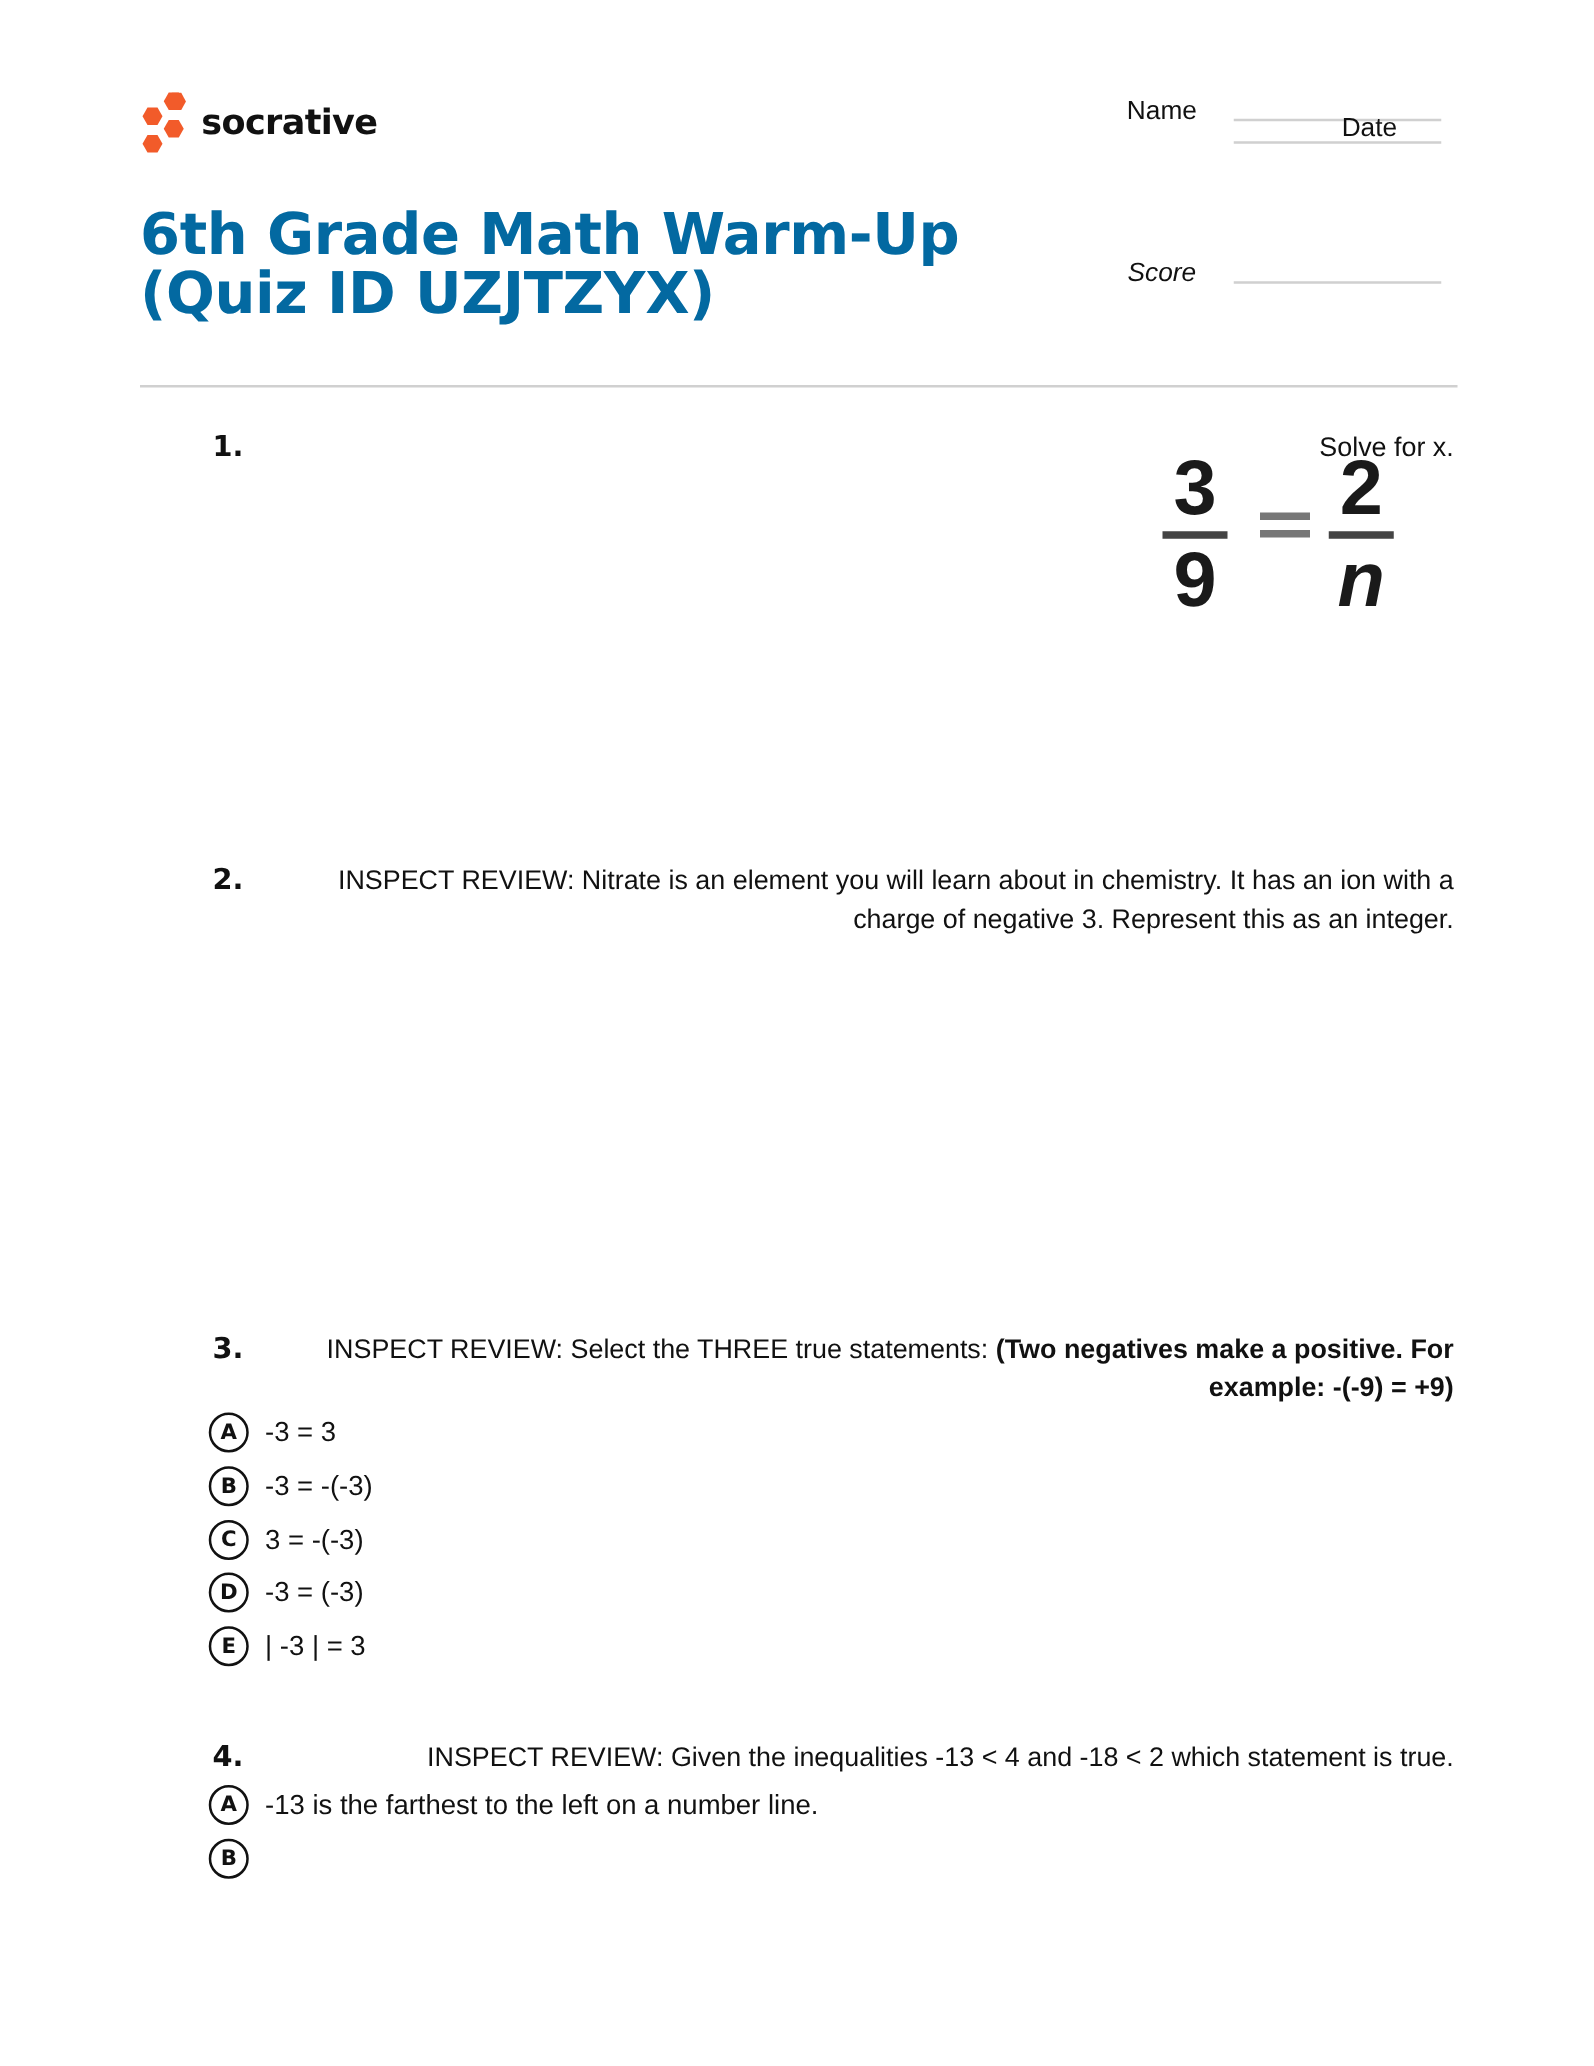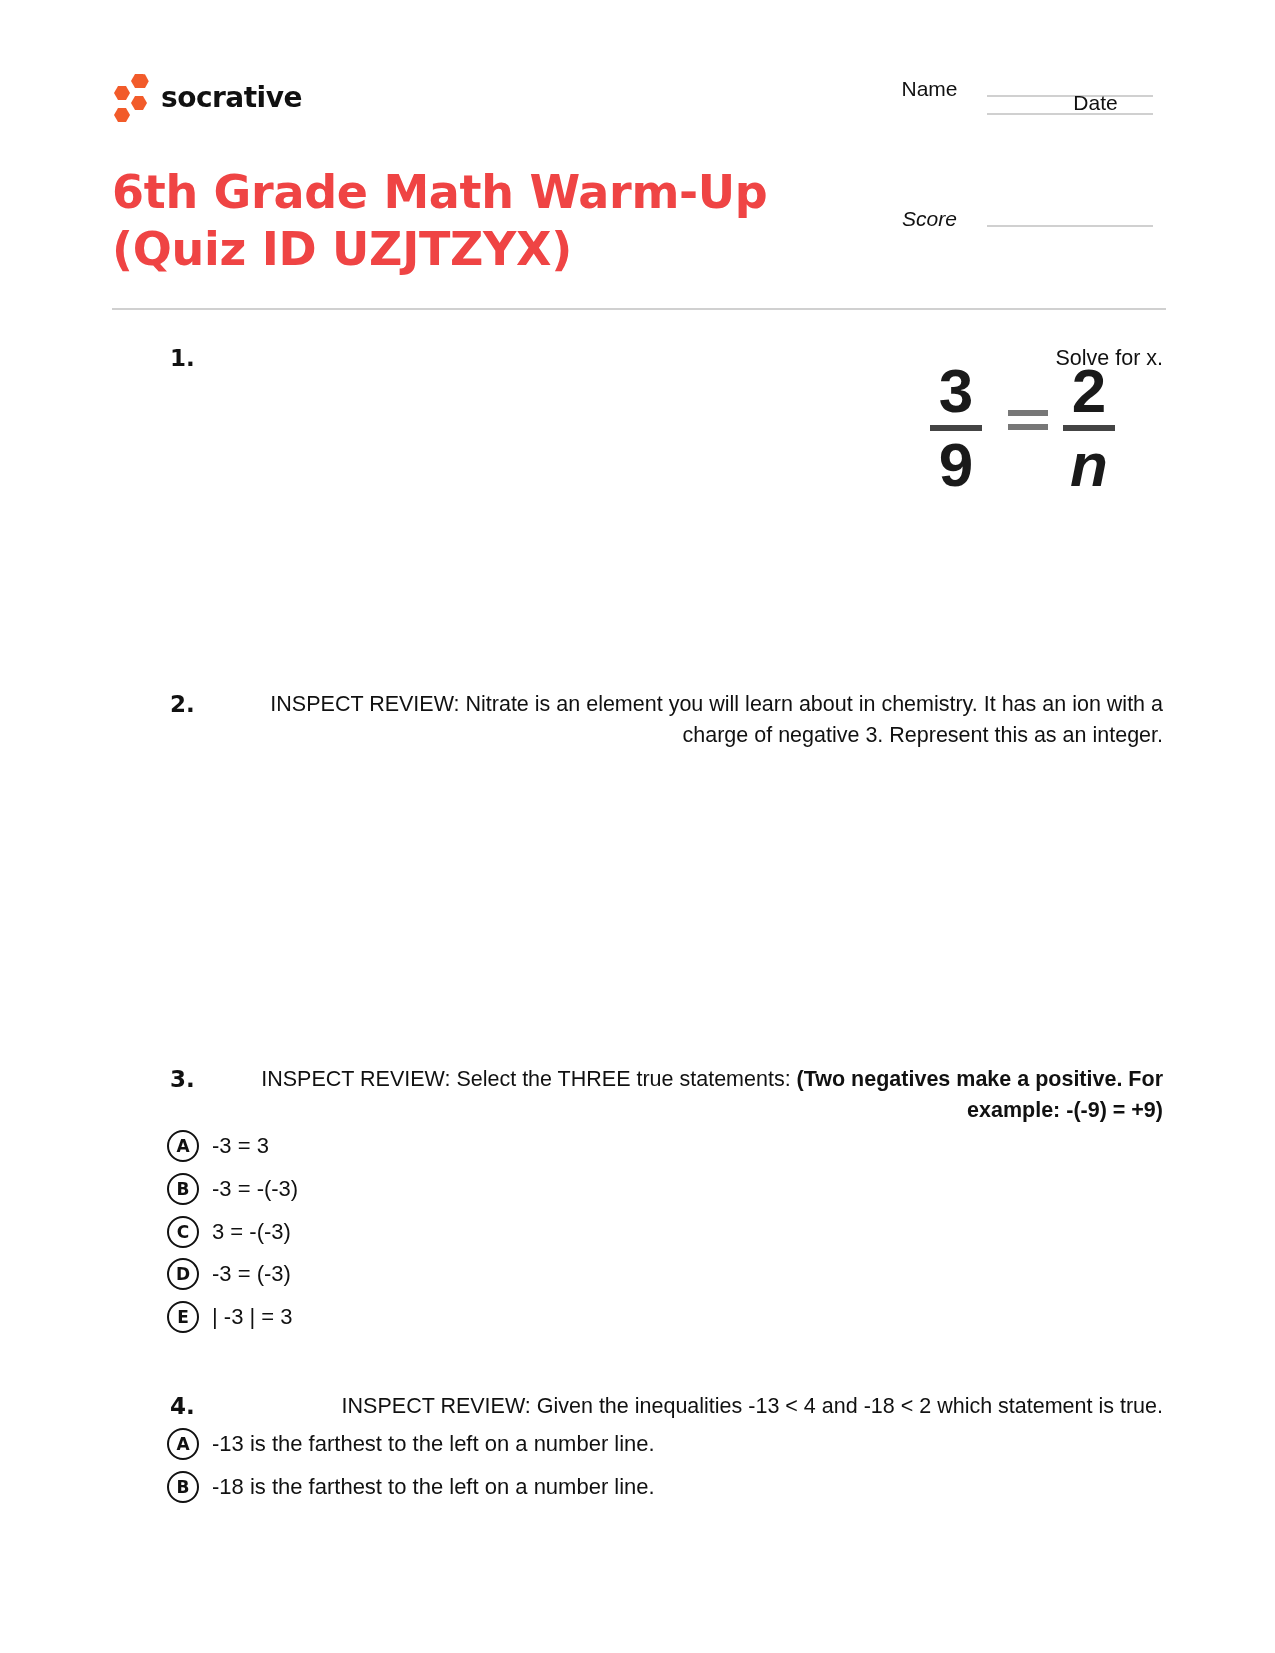--- a/index.html
+++ b/index.html
@@ -6,21 +6,21 @@
   html, body { width: 1275px; height: 1653px; background: #ffffff; }
   body { position: relative; font-family: "Liberation Sans", "DejaVu Sans", sans-serif; color: #111111; overflow: hidden; }
 
   .logo { position: absolute; left: 111px; top: 72px; height: 52px; display: flex; align-items: center; }
   .logo svg { width: 40px; height: 50px; }
   .logo-text { font-family: "DejaVu Sans", sans-serif; font-size: 28px; font-weight: 600; letter-spacing: -0.5px; color: #111; margin-left: 10px; line-height: 1; }
   .meta-row { position: absolute; right: 0; display: flex; align-items: flex-end; }
   .meta-label { font-size: 21px; color: #111; text-align: center; width: 100px; padding-right: 15px; line-height: 1; }
   .meta-line { width: 166px; border-bottom: 2px solid #d0d0d0; height: 1px; margin-bottom: 2px; }
 
-  .title { position: absolute; left: 112px; top: 164px; width: 760px; font-family: "DejaVu Sans", sans-serif; font-weight: 700; font-size: 46px; line-height: 57px; color: #ef4444; letter-spacing: -0.3px; }
+  .title { position: absolute; left: 112px; top: 164px; width: 760px; font-family: "DejaVu Sans", sans-serif; font-weight: 700; font-size: 46px; line-height: 47px; color: #0369a1; letter-spacing: -0.3px; }
 
   .divider { position: absolute; left: 112px; top: 308px; width: 1054px; height: 2px; background: #d0d0d0; }
 
   .q { position: absolute; left: 170px; right: 112px; }
   .q-num { position: absolute; left: 0; top: 0; font-family: "DejaVu Sans", sans-serif; font-weight: 700; font-size: 23px; line-height: 30px; }
   .q-text { margin-left: 41px; font-size: 21.5px; line-height: 31px; color: #111; text-align: right; }
   .q-text b { font-weight: 700; }
 
   .opt { position: absolute; left: 167px; display: flex; align-items: center; height: 34px; }
   .opt-circle { width: 32px; height: 32px; border: 2px solid #111; border-radius: 50%; display: flex; align-items: center; justify-content: center; font-family: "DejaVu Sans", sans-serif; font-weight: 700; font-size: 17px; line-height: 1; }
@@ -125,14 +125,13 @@
   <span class="q-num">4.</span>
   <div class="q-text">INSPECT REVIEW: Given the inequalities -13 &lt; 4 and -18 &lt; 2 which statement is true.</div>
 </div>
 
 <div class="opt" style="top:1427px;">
   <span class="opt-circle">A</span>
   <span class="opt-text">-13 is the farthest to the left on a number line.</span>
 </div>
 <div class="opt" style="top:1470px;">
   <span class="opt-circle">B</span>
-  <span class="opt-text">-18 is the farthest to the left on a number line.</span>
 </div>
 
 </body></html>

